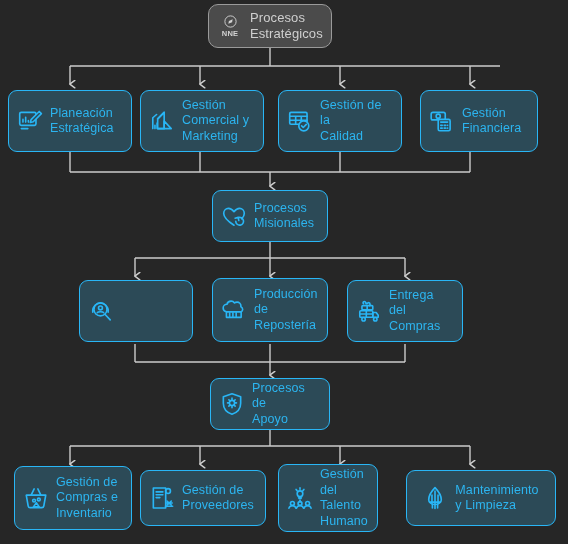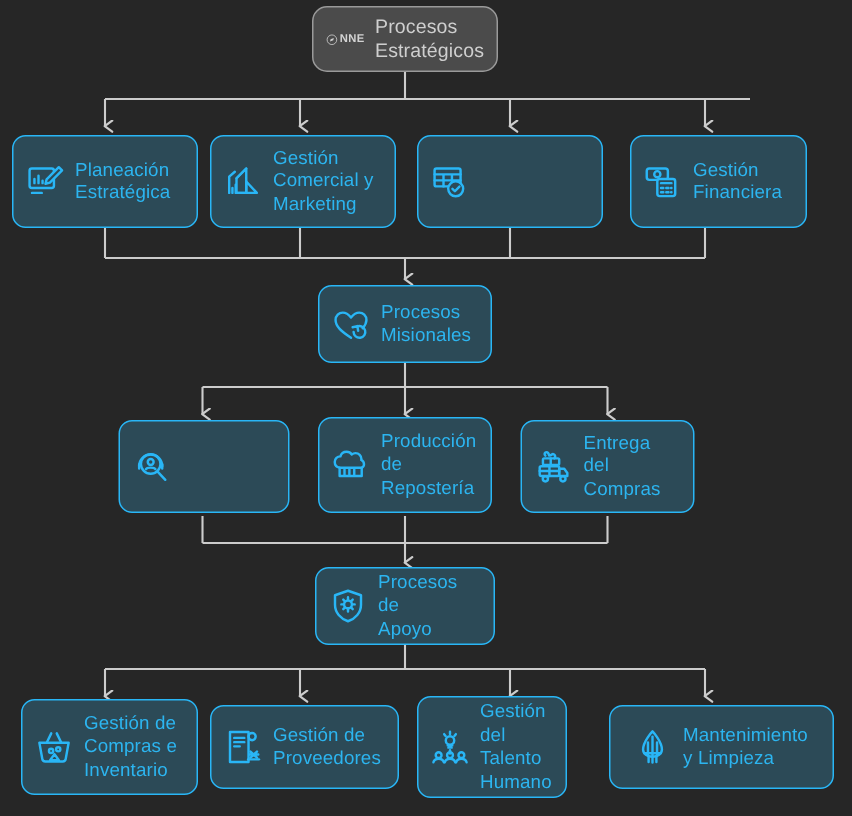--- a/index.html
+++ b/index.html
@@ -71,21 +71,21 @@
   }
   .node.root .label {
     color: #cfcfcf;
     font-size: 13px;
     line-height: 16px;
   }
   .node.root .icon-root {
     width: 26px;
     height: 30px;
     display: flex;
-    flex-direction: row;
+    flex-direction: column;
     align-items: center;
     justify-content: center;
     gap: 1px;
   }
   .node.root .icon-root .nne {
     color: #d2d2d2;
     font-size: 7.5px;
     font-weight: bold;
     letter-spacing: 0.2px;
     line-height: 8px;
@@ -182,20 +182,22 @@
 
   <div class="node" style="left:278px; top:90px; width:124px; height:62px;">
     <span class="icon">
       <svg viewBox="0 0 24 24" fill="none" stroke="#29b6f6" stroke-width="1.5" stroke-linecap="round" stroke-linejoin="round">
         <rect x="2.5" y="4" width="16" height="11" rx="1.2"></rect>
         <path d="M2.5 7.6 L18.5 7.6 M2.5 11.3 L18.5 11.3 M8 7.6 L8 15 M13.2 7.6 L13.2 15"></path>
         <circle cx="15.5" cy="16.5" r="4.6" fill="#2c4a57"></circle>
         <path d="M13.5 16.5 L15 18 L17.8 15.1"></path>
       </svg>
     </span>
+    <span class="label">Gestión de la
+Calidad</span>
   </div>
 
   <div class="node" style="left:420px; top:90px; width:118px; height:62px;">
     <span class="icon">
       <svg viewBox="0 0 24 24" fill="none" stroke="#29b6f6" stroke-width="1.5" stroke-linecap="round" stroke-linejoin="round">
         <rect x="2" y="4" width="13" height="7" rx="1.6"></rect>
         <circle cx="8.5" cy="7.5" r="1.9"></circle>
         <rect x="8.5" y="10.5" width="11" height="10.5" rx="1.4" fill="#2c4a57"></rect>
         <path d="M10.8 13 L17.2 13 M10.8 16 L12.2 16 M14 16 L15.4 16 M17 16 L17.2 16
                  M10.8 18.6 L12.2 18.6 M14 18.6 L15.4 18.6 M17 18.6 L17.2 18.6"></path>

